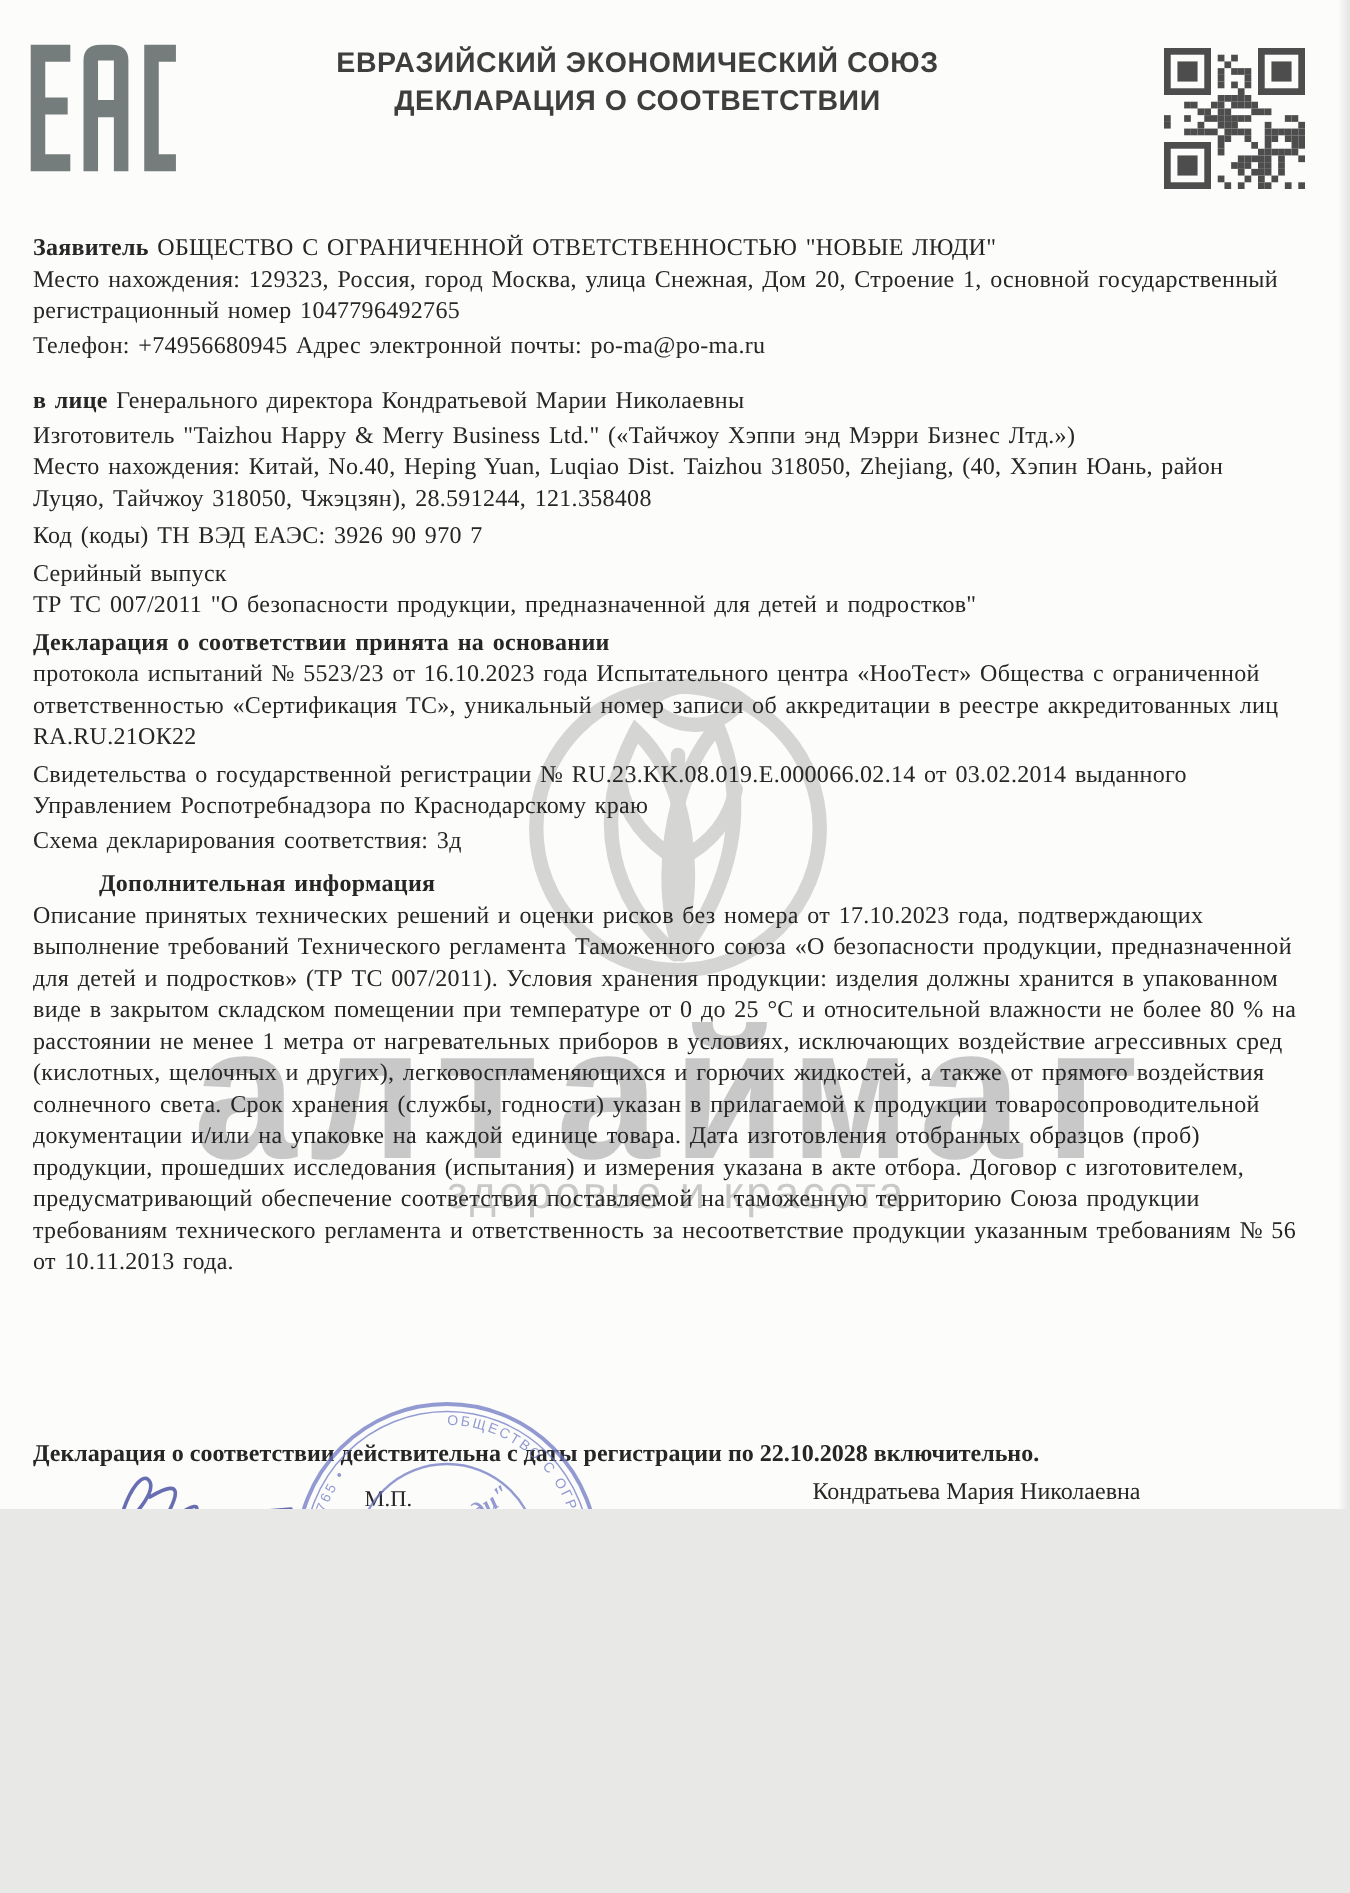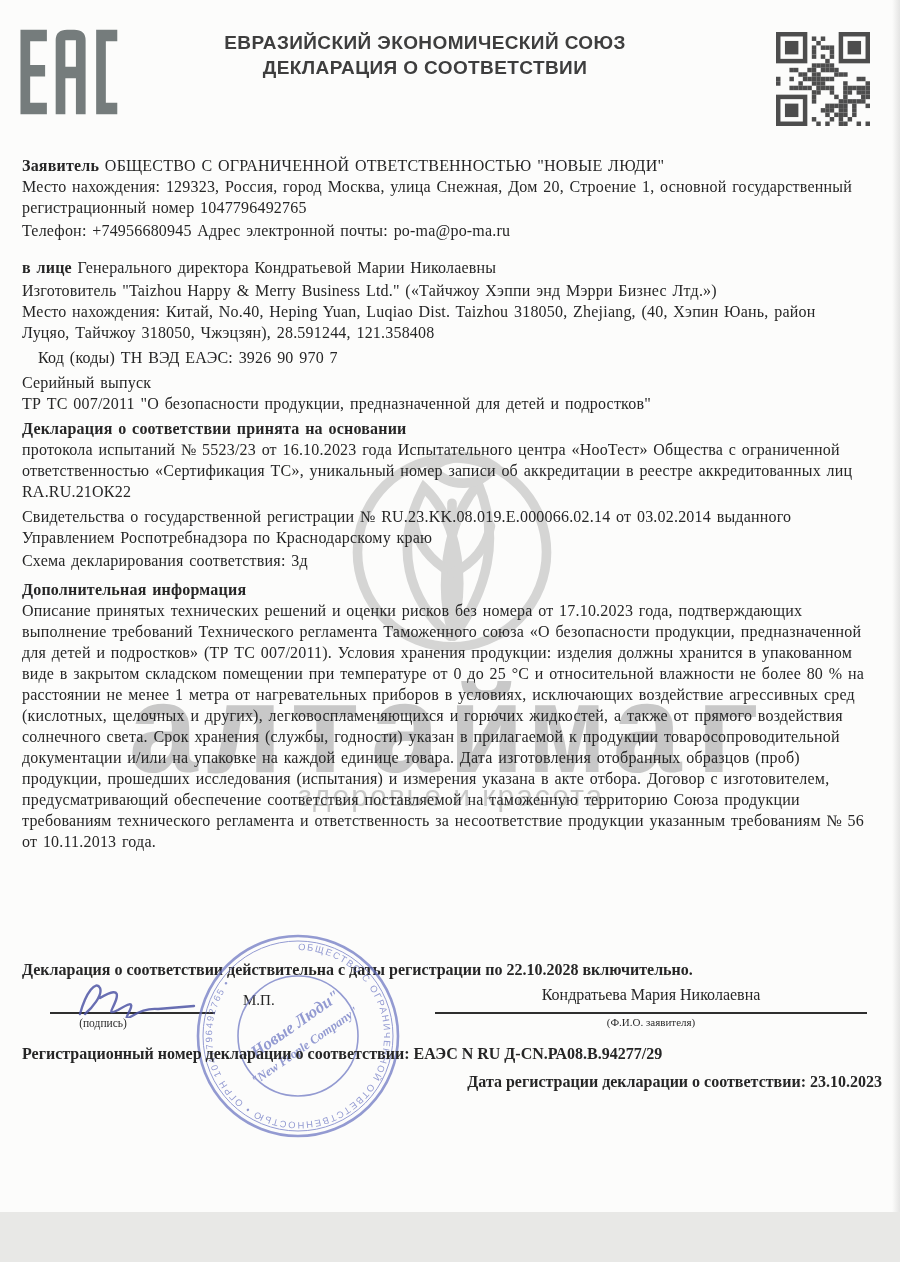--- a/index.html
+++ b/index.html
@@ -1,18 +1,18 @@
 <!DOCTYPE html>
 <html><head>
 <meta charset="utf-8">
 <style>
   html,body{margin:0;padding:0;background:#e8e8e6;}
   .page{
     position:relative;
-    width:900px;height:1212px;
+    width:900px;height:1006px;
     margin:0 auto;
     background:#fcfcfb;
     overflow:hidden;
     font-family:"Liberation Serif", serif;
     color:#262626;
   }
   .edge-shadow{
     position:absolute;right:0;top:0;width:8px;height:100%;
     background:linear-gradient(to right, rgba(0,0,0,0), rgba(120,120,120,.18));
   }
@@ -241,36 +241,36 @@
 
       <p style="margin-top: 2px;"><b></b><span>Телефон: +74956680945 Адрес электронной почты: po-ma@po-ma.ru</span></p>
 
       <p style="margin-top: 16px;"><b>в лице</b><span> Генерального директора Кондратьевой Марии Николаевны</span></p>
 
 
       <p style="margin-top: 2px;"><b></b><span>Изготовитель "Taizhou Happy &amp; Merry Business Ltd." («Тайчжоу Хэппи энд Мэрри Бизнес Лтд.»)</span></p>
 
       <p><b></b><span>Место нахождения: Китай, No.40, Heping Yuan, Luqiao Dist. Taizhou 318050, Zhejiang, (40, Хэпин Юань, район Луцяо, Тайчжоу 318050, Чжэцзян), 28.591244, 121.358408</span></p>
 
-      <p style="margin-top: 4px; margin-left: 16px;"><b></b><span>Код (коды) ТН ВЭД ЕАЭС: 3926 90 970 7</span></p>
+      <p style="margin-top: 4px;"><b></b><span>Код (коды) ТН ВЭД ЕАЭС: 3926 90 970 7</span></p>
 
       <p style="margin-top: 4px;"><b></b><span>Серийный выпуск</span></p>
 
 
       <p><b></b><span>ТР ТС 007/2011 "О безопасности продукции, предназначенной для детей и подростков"</span></p>
 
       <p style="margin-top: 4px;"><b>Декларация о соответствии принята на основании</b><span></span></p>
 
       <p><b></b><span>протокола испытаний № 5523/23 от 16.10.2023 года Испытательного центра «НооТест» Общества с ограниченной ответственностью «Сертификация ТС», уникальный номер записи об аккредитации в реестре аккредитованных лиц RA.RU.21ОК22</span></p>
 
       <p style="margin-top: 4px;"><b></b><span>Свидетельства о государственной регистрации № RU.23.KK.08.019.Е.000066.02.14 от 03.02.2014 выданного Управлением Роспотребнадзора по Краснодарскому краю</span></p>
 
       <p style="margin-top: 2px;"><b></b><span>Схема декларирования соответствия: 3д</span></p>
 
-      <p style="margin-top: 8px;"><b>Дополнительная информация</b><span></span></p>
+      <p style="margin-top: 8px; margin-left: 44px;"><b>Дополнительная информация</b><span></span></p>
 
       <p><b></b><span>Описание принятых технических решений и оценки рисков без номера от 17.10.2023 года, подтверждающих выполнение требований Технического регламента Таможенного союза «О безопасности продукции, предназначенной для детей и подростков» (ТР ТС 007/2011). Условия хранения продукции: изделия должны хранится в упакованном виде в закрытом складском помещении при температуре от 0 до 25 °С и относительной влажности не более 80 % на расстоянии не менее 1 метра от нагревательных приборов в условиях, исключающих воздействие агрессивных сред (кислотных, щелочных и других), легковоспламеняющихся и горючих жидкостей, а также от прямого воздействия солнечного света. Срок хранения (службы, годности) указан в прилагаемой к продукции товаросопроводительной документации и/или на упаковке на каждой единице товара. Дата изготовления отобранных образцов (проб) продукции, прошедших исследования (испытания) и измерения указана в акте отбора. Договор с изготовителем, предусматривающий обеспечение соответствия поставляемой на таможенную территорию Союза продукции требованиям технического регламента и ответственность за несоответствие продукции указанным требованиям № 56 от 10.11.2013 года.</span></p>
     </div>
 
   <div class="validity">Декларация о соответствии действительна с даты регистрации по 22.10.2028 включительно.</div>
 
   <svg class="sig-scribble" viewBox="0 0 145 42" aria-hidden="true">
     <path d="M8,38 C14,16 24,4 28,12 C31,19 20,32 13,38 M28,22 C38,16 48,12 44,24 C41,33 34,40 46,34 C56,28 62,25 58,34 C55,41 51,45 60,40 C68,35 76,32 86,33 L122,30" fill="none" stroke="#4d55a5" stroke-width="2.4" stroke-linecap="round" opacity=".85"></path>
   </svg>
   <div class="line line-left"></div>

